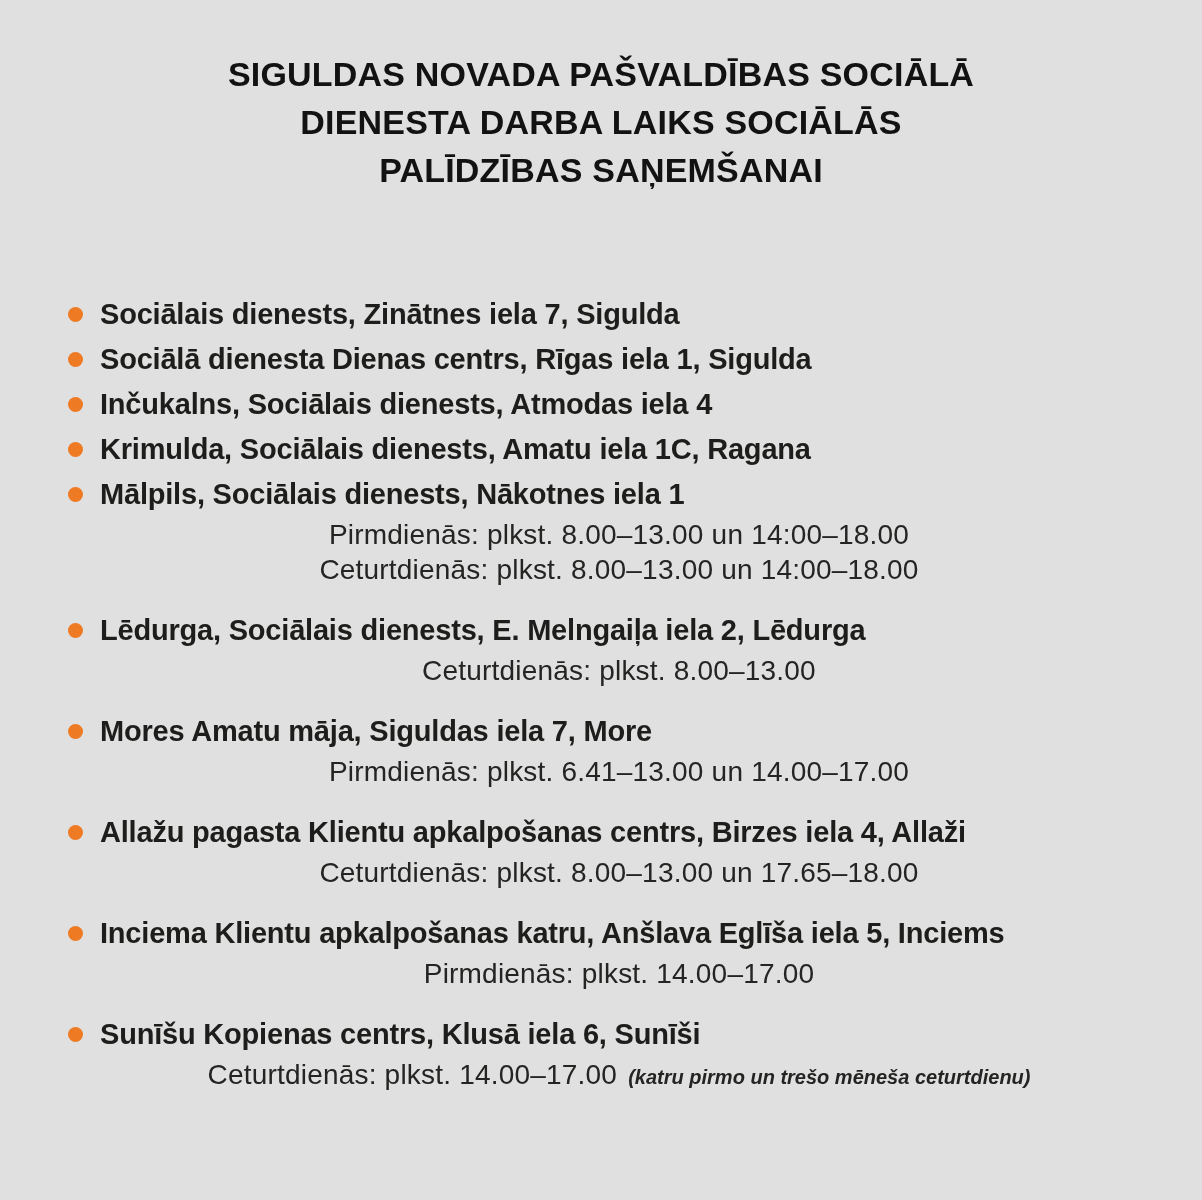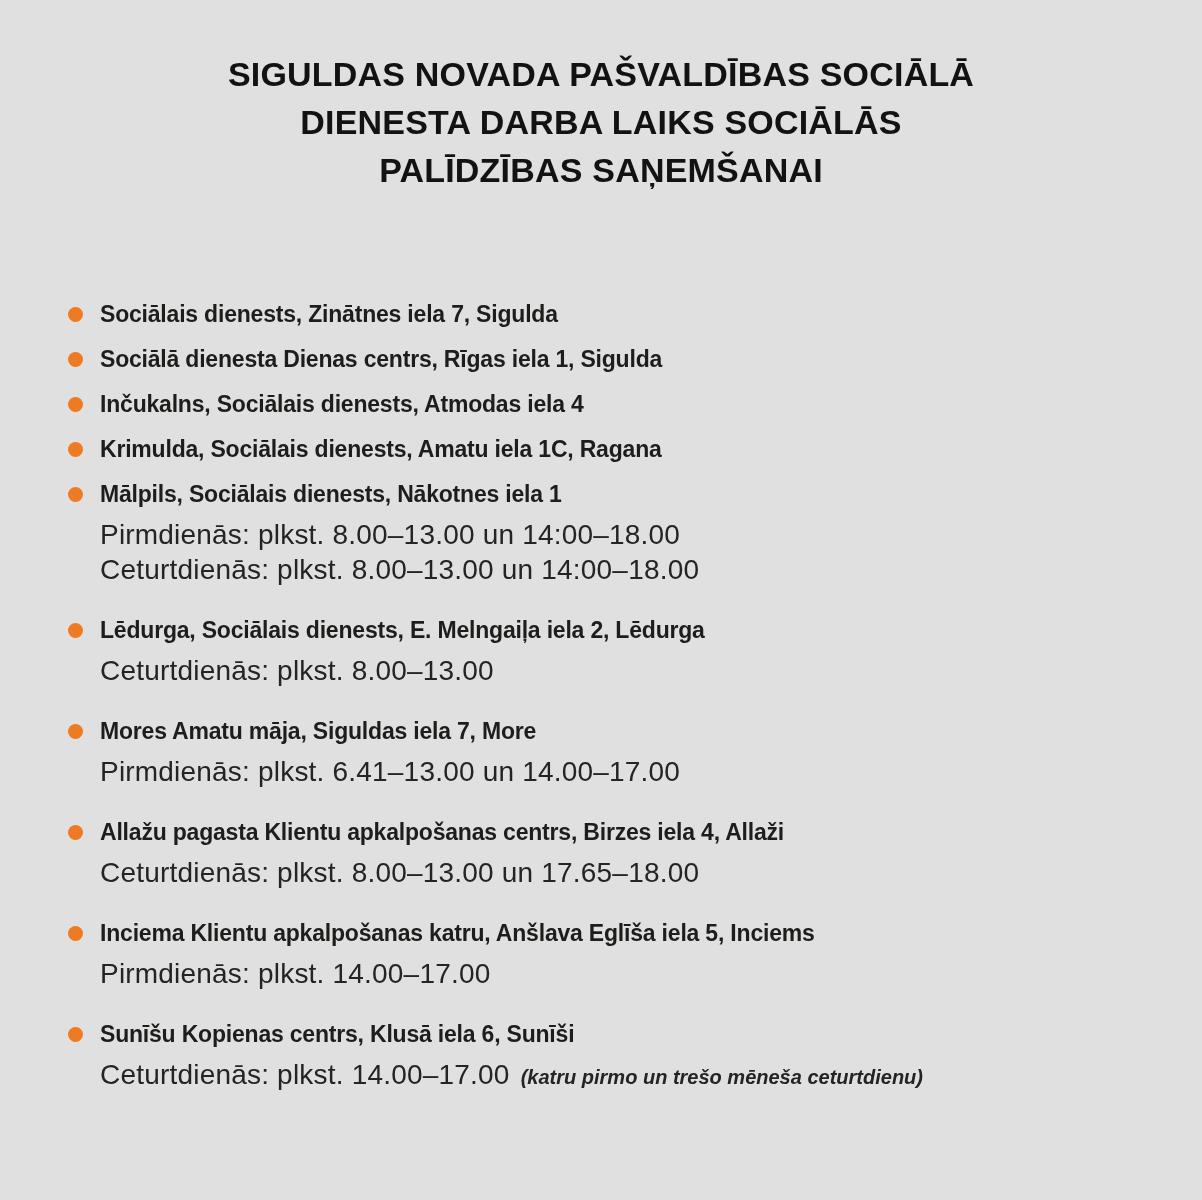--- a/index.html
+++ b/index.html
@@ -45,26 +45,26 @@
   .bullet {
     position: absolute;
     left: 0;
     top: 9px;
     width: 15px;
     height: 15px;
     border-radius: 50%;
     background: var(--bullet);
   }
   .loc-name {
-    font-size: 23px;
+    font-size: 29px;
     line-height: 32px;
     font-weight: 700;
     letter-spacing: -0.2px;
   }
-  .hours { margin-top: 7px; }
+  .hours { margin-top: 7px; text-align: center; }
   .hours-line {
     font-size: 28px;
     line-height: 35px;
     font-weight: 400;
     color: #242423;
     letter-spacing: 0.2px;
   }
   .note {
     font-style: italic;
     font-size: 20px;

